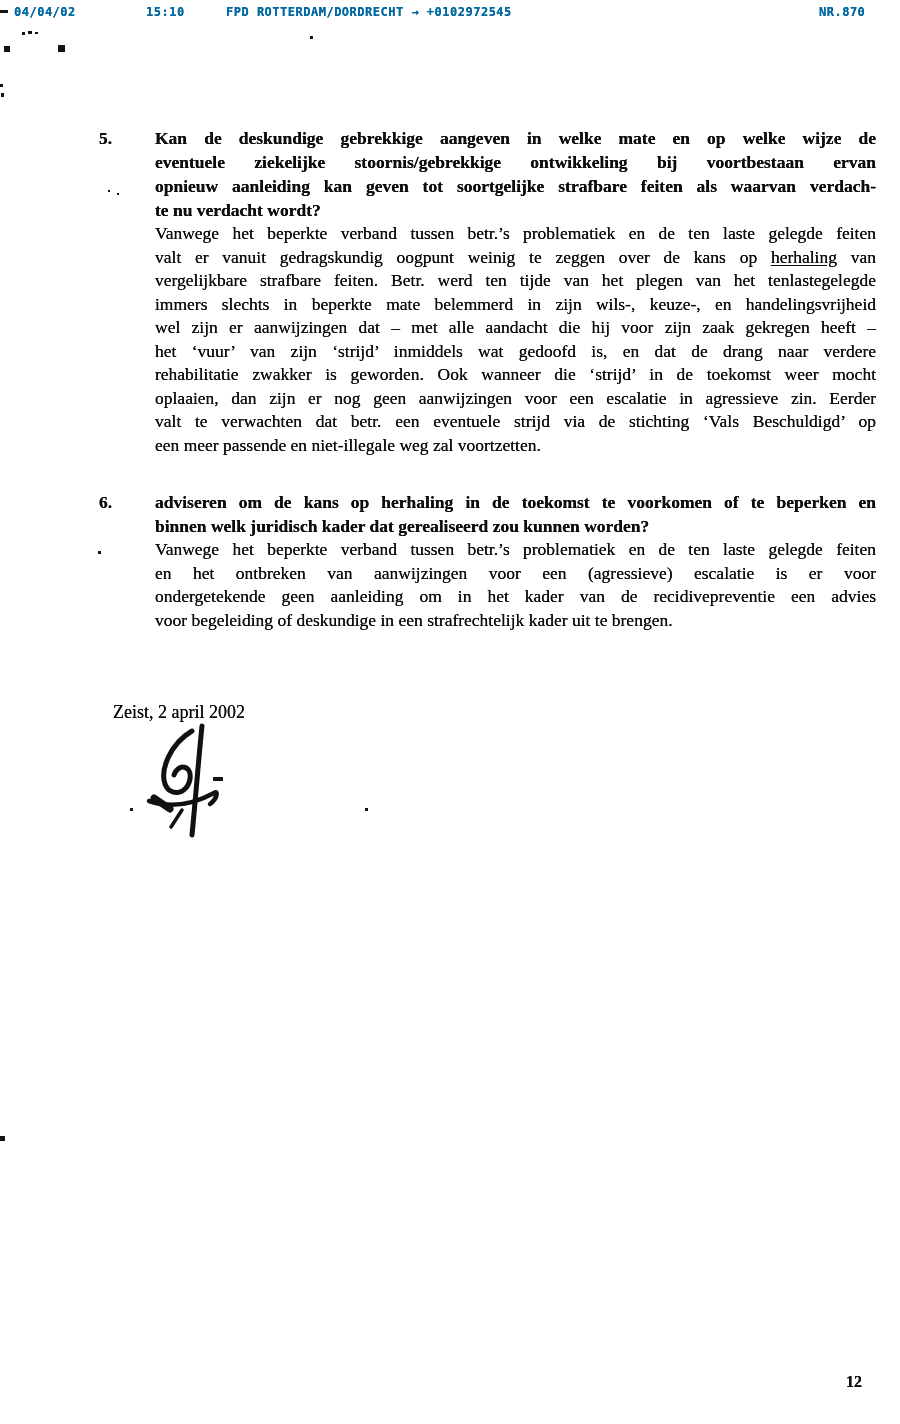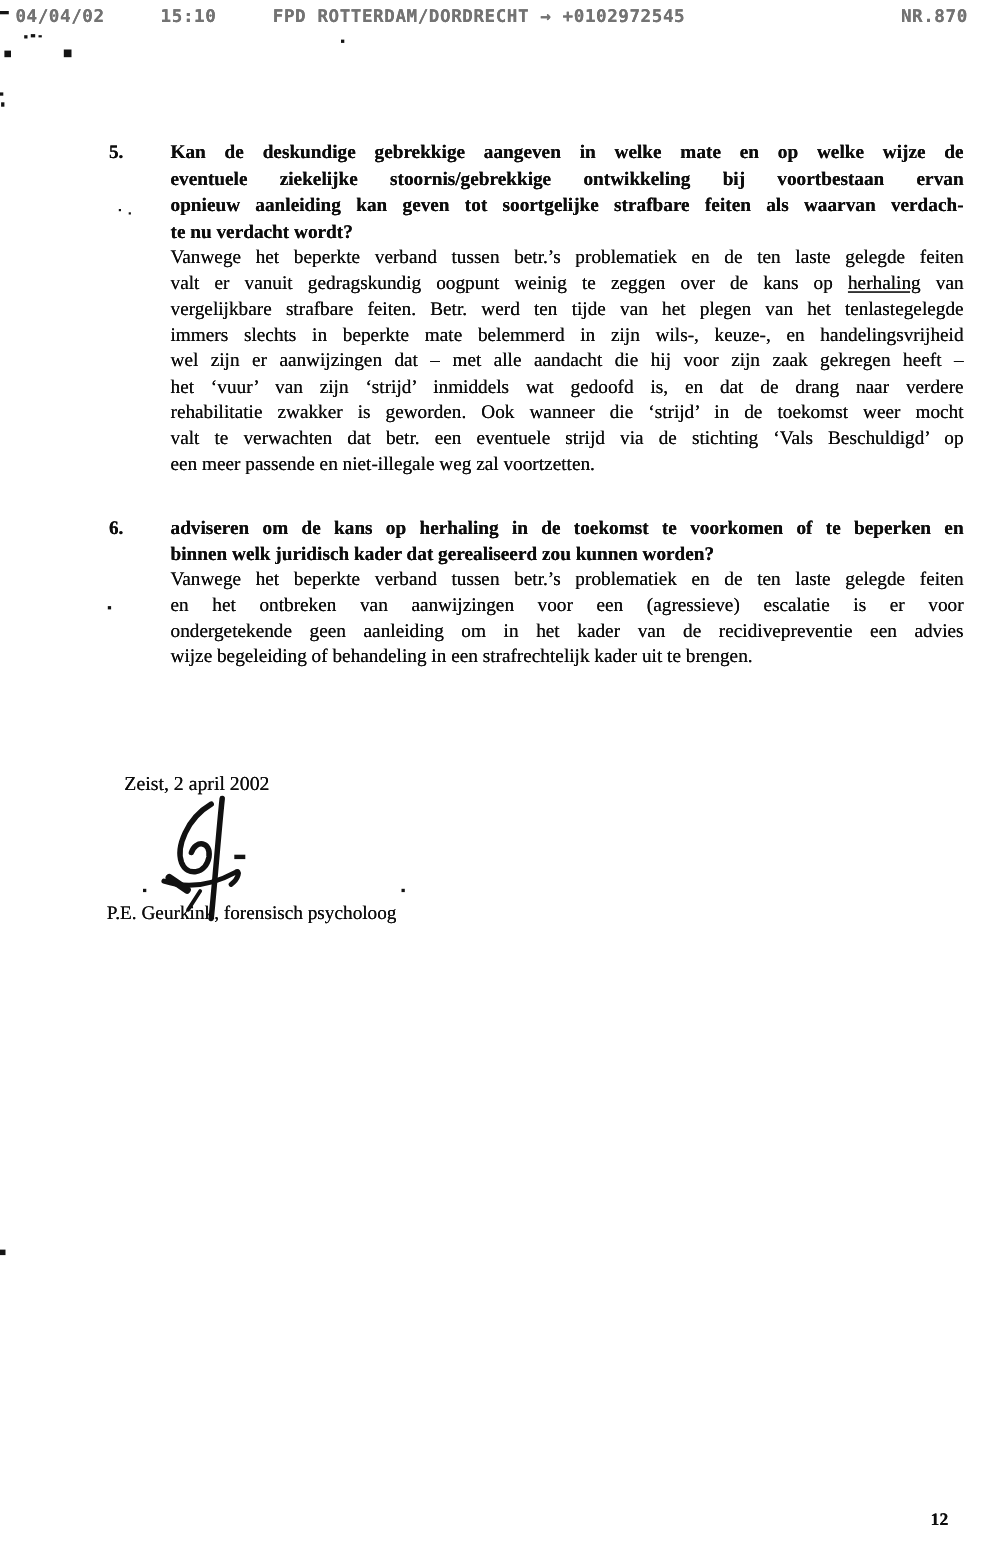--- a/index.html
+++ b/index.html
@@ -10,28 +10,28 @@
     color:#0d0d0d;
     position:relative;
     overflow:hidden;
   }
   .page{position:absolute;inset:0;}
 
   
   .fax-header{
     position:absolute;top:5px;left:0;width:100%;height:20px;
     font-family:"DejaVu Sans Mono",monospace;
-    font-size:16px;font-weight:bold;color:#737373;
+    font-size:12px;font-weight:bold;color:#0369a1;
     letter-spacing:0.5px;
     text-shadow:0 0 0.5px currentColor;
   }
   .fax-header span{position:absolute;white-space:nowrap;}
   .fx-date{left:14px;}
   .fx-time{left:146px;}
-  .fx-sender{left:248px;text-align:center;}
+  .fx-sender{left:226px;text-align:center;}
   .fx-nr{left:819px;}
 
   
   .questions{position:absolute;left:99px;top:126px;width:777px;}
   .question{display:flex;margin-bottom:33px;}
   .qnum{
     width:56px;flex:0 0 56px;
     font-weight:bold;font-size:17.5px;line-height:24px;
     text-shadow:0 0 0.5px currentColor;
   }
@@ -85,50 +85,50 @@
           <div class="line heading-line">eventuele ziekelijke stoornis/gebrekkige ontwikkeling bij voortbestaan ervan</div>
           <div class="line heading-line">opnieuw aanleiding kan geven tot soortgelijke strafbare feiten als waarvan verdach-</div>
           <div class="line heading-line last">te nu verdacht wordt?</div>
           <div class="line body-line">Vanwege het beperkte verband tussen betr.’s problematiek en de ten laste gelegde feiten</div>
           <div class="line body-line">valt er vanuit gedragskundig oogpunt weinig te zeggen over de kans op <u>herhaling</u> van</div>
           <div class="line body-line">vergelijkbare strafbare feiten. Betr. werd ten tijde van het plegen van het tenlastegelegde</div>
           <div class="line body-line">immers slechts in beperkte mate belemmerd in zijn wils-, keuze-, en handelingsvrijheid</div>
           <div class="line body-line">wel zijn er aanwijzingen dat – met alle aandacht die hij voor zijn zaak gekregen heeft –</div>
           <div class="line body-line">het ‘vuur’ van zijn ‘strijd’ inmiddels wat gedoofd is, en dat de drang naar verdere</div>
           <div class="line body-line">rehabilitatie zwakker is geworden. Ook wanneer die ‘strijd’ in de toekomst weer mocht</div>
+          <div class="line body-line">oplaaien, dan zijn er nog geen aanwijzingen voor een escalatie in agressieve zin. Eerder</div>
           <div class="line body-line">valt te verwachten dat betr. een eventuele strijd via de stichting ‘Vals Beschuldigd’ op</div>
           <div class="line body-line last">een meer passende en niet-illegale weg zal voortzetten.</div>
         </div>
       </div>
       <div class="question">
         <div class="qnum">6.</div>
         <div class="qtext">
           <div class="line heading-line">adviseren om de kans op herhaling in de toekomst te voorkomen of te beperken en</div>
           <div class="line heading-line last">binnen welk juridisch kader dat gerealiseerd zou kunnen worden?</div>
           <div class="line body-line">Vanwege het beperkte verband tussen betr.’s problematiek en de ten laste gelegde feiten</div>
           <div class="line body-line">en het ontbreken van aanwijzingen voor een (agressieve) escalatie is er voor</div>
           <div class="line body-line">ondergetekende geen aanleiding om in het kader van de recidivepreventie een advies</div>
-          <div class="line body-line last">wijze begeleiding of behandeling in een strafrechtelijk kader uit te brengen.</div>
+          <div class="line body-line last">voor begeleiding of deskundige in een strafrechtelijk kader uit te brengen.</div>
         </div>
       </div>
     </div>
 
   <div class="dateline">Zeist, 2 april 2002</div>
 
   <svg class="signature" viewBox="0 0 104 118" xmlns="http://www.w3.org/2000/svg">
     <g fill="none" stroke="#111" stroke-linecap="round" stroke-linejoin="round">
       <path d="M 54 9 C 32 22 22 48 27 62 C 32 75 49 73 52 57 C 54 43 40 41 36 53" stroke-width="5"></path>
       <path d="M 64 4 C 61 32 58 72 54 113" stroke-width="5"></path>
       <path d="M 11 79 C 32 86 54 83 76 71 C 81 68 79 77 72 82" stroke-width="4.5"></path>
       <path d="M 16 76 L 32 87" stroke-width="7"></path>
       <path d="M 44 88 L 33 105" stroke-width="3.5"></path>
     </g>
   </svg>
 
-  <div class="signee">P.E. Geurkink, forensisch psycholoog</div>
 
   <div class="pagenum">12</div>
 
   <div class="speck" style="left:0;top:10px;width:8px;height:3px;"></div>
   <div class="speck" style="left:22px;top:32px;width:3px;height:3px;"></div>
   <div class="speck" style="left:28px;top:31px;width:4px;height:3px;"></div>
   <div class="speck" style="left:35px;top:32px;width:3px;height:2px;"></div>
   <div class="speck" style="left:4px;top:46px;width:6px;height:6px;"></div>
   <div class="speck" style="left:58px;top:45px;width:7px;height:7px;"></div>
   <div class="speck" style="left:0;top:84px;width:3px;height:3px;"></div>

